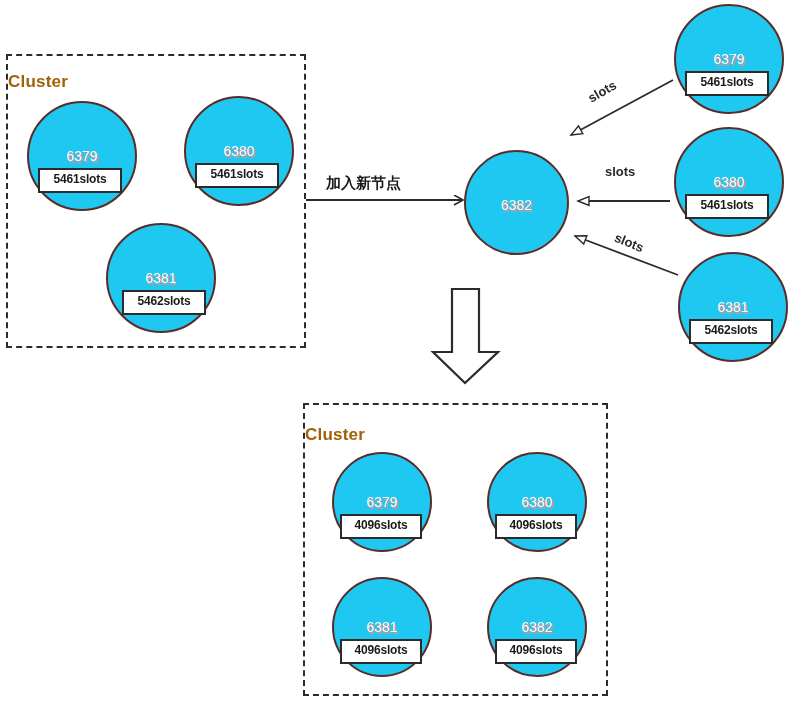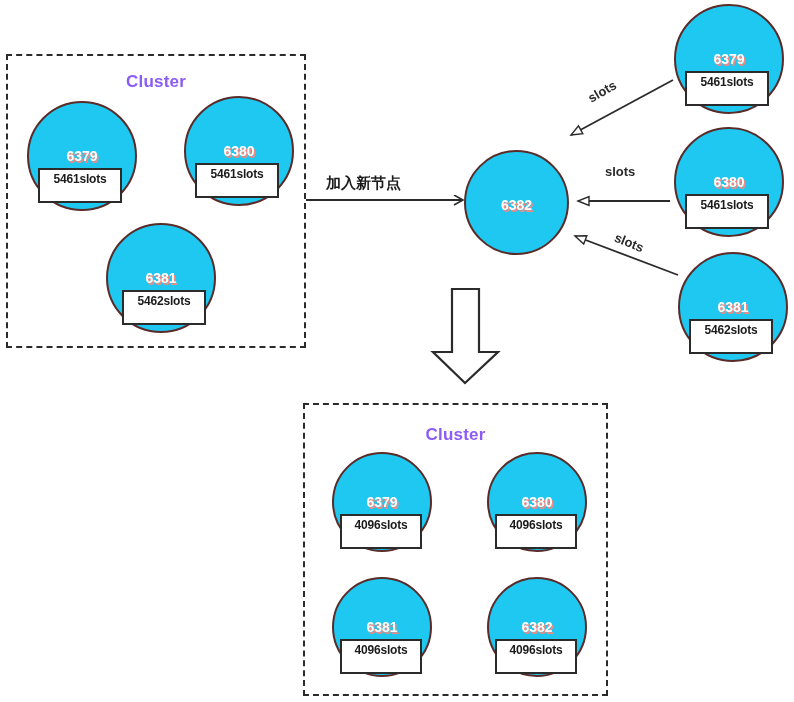--- a/index.html
+++ b/index.html
@@ -20,58 +20,57 @@
   .cluster-box {
     position: absolute;
     border: 2px dashed #2b2b2b;
     box-sizing: border-box;
     background: transparent;
   }
   .cluster-title {
     position: absolute;
     left: 0;
     right: 0;
-    text-align: center;
     font-size: 17px;
     font-weight: bold;
-    color: #8b5cf6;
+    color: #a16207;
     letter-spacing: 0.2px;
     white-space: nowrap;
   }
 
   
   .node {
     position: absolute;
     border-radius: 50%;
     background: #1ec8f0;
     border: 2px solid #5a2b28;
     box-sizing: border-box;
   }
   .node-port {
     position: absolute;
     left: 0;
     right: 0;
     text-align: center;
     font-size: 14px;
-    font-weight: bold;
+    font-weight: normal;
     color: #ffffff;
     text-shadow: 1.5px 1.5px 0 #f08a82;
     white-space: nowrap;
   }
   .node-slots {
     position: absolute;
     background: #ffffff;
     border: 2px solid #2b2b2b;
     box-sizing: border-box;
     font-size: 12px;
     font-weight: bold;
     color: #1b1b1b;
     text-align: center;
     line-height: 19px;
-    height: 35px;
+    height: 25px;
     white-space: nowrap;
     letter-spacing: -0.2px;
     padding: 0 2px;
   }
 
   
   #arrows {
     position: absolute;
     left: 0;
     top: 0;

